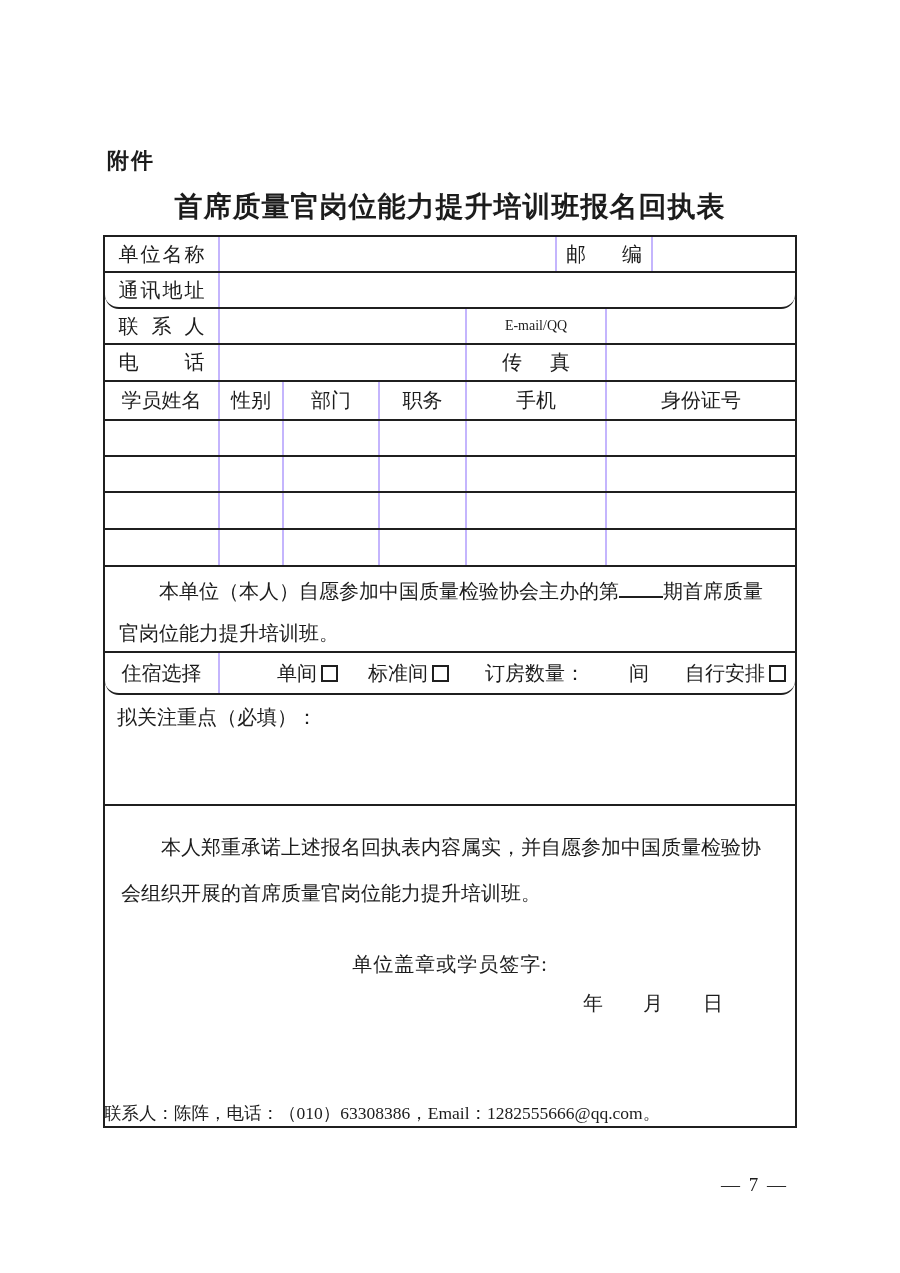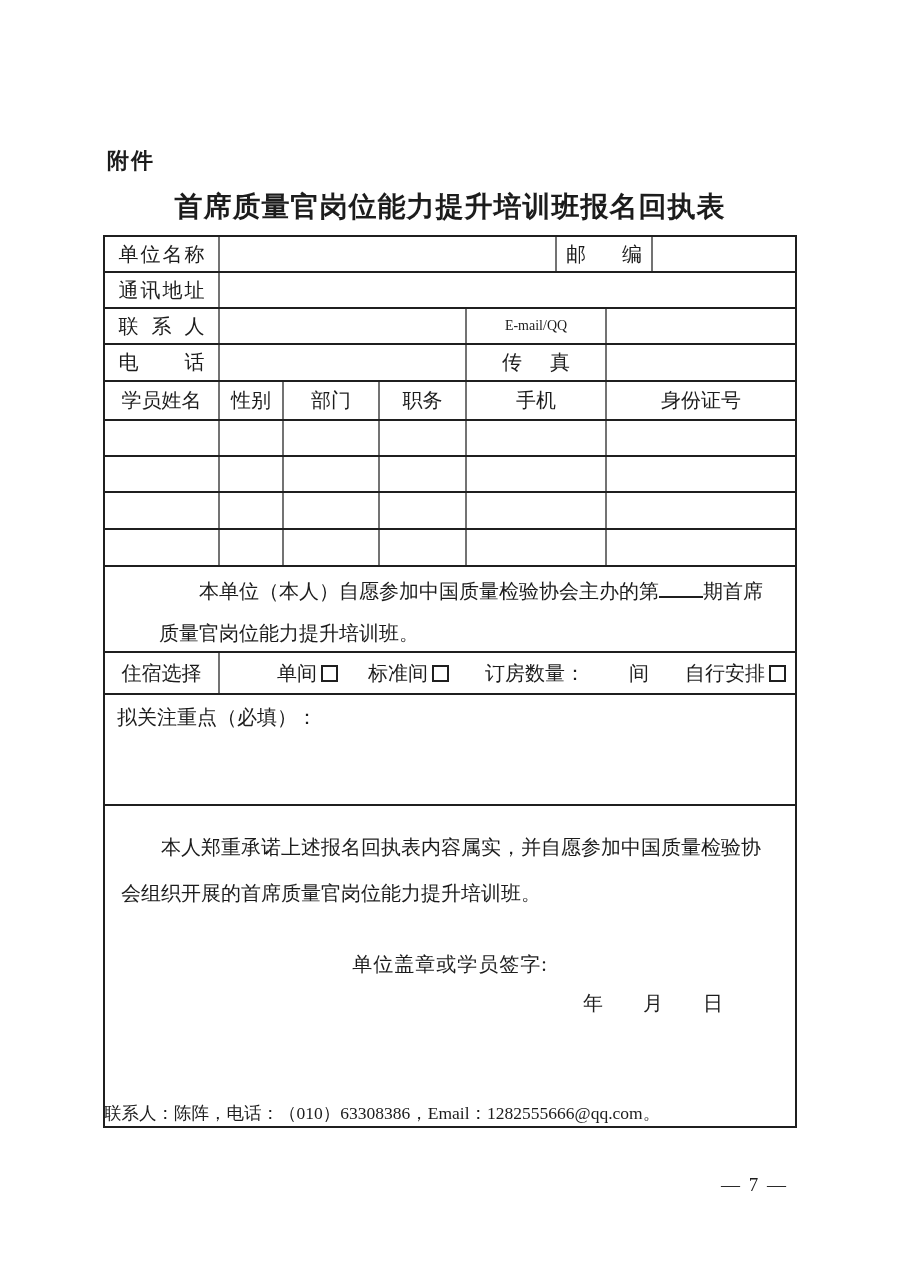--- a/index.html
+++ b/index.html
@@ -48,26 +48,26 @@
     box-sizing: border-box;
     font-size: 20px;
   }
   .row {
     display: grid;
     border-bottom: 2px solid #1f1f1f;
     box-sizing: border-box;
   }
   .row:last-child { border-bottom: none; }
   .cols-a { grid-template-columns: 115px 337px 96px 1fr; }
-  .cols-b { grid-template-columns: 115px 1fr; }
+  .cols-b { grid-template-columns: 115px 1fr; border-radius: 14px; }
   .cols-c { grid-template-columns: 115px 247px 140px 1fr; }
   .cols-d { grid-template-columns: 115px 64px 96px 87px 140px 1fr; }
   .cols-full { grid-template-columns: 1fr; }
   .cell {
-    border-right: 2px solid #737373;
+    border-right: 2px solid #c4b5fd;
     box-sizing: border-box;
     display: flex;
     align-items: center;
     justify-content: center;
     overflow: hidden;
   }
   .cell:last-child { border-right: none; }
   .h38 { height: 36px; } .h39 { height: 37px; } .h41 { height: 39px; }
   .spread {
     display: inline-block;
@@ -82,21 +82,21 @@
     font-size: 14px;
   }
   
   .statement-cell {
     height: 84px;
     padding: 7px 14px 0 14px;
     box-sizing: border-box;
     line-height: 2.08;
     text-align: left;
   }
-  .statement-cell .inner { text-indent: 2em; margin-left: 40px; }
+  .statement-cell .inner { text-indent: 2em; }
   .blank-line {
     display: inline-block;
     width: 44px;
     border-bottom: 2px solid #1f1f1f;
     height: 1em;
   }
   
   .accom-content {
     justify-content: flex-start;
     padding-left: 13px;

